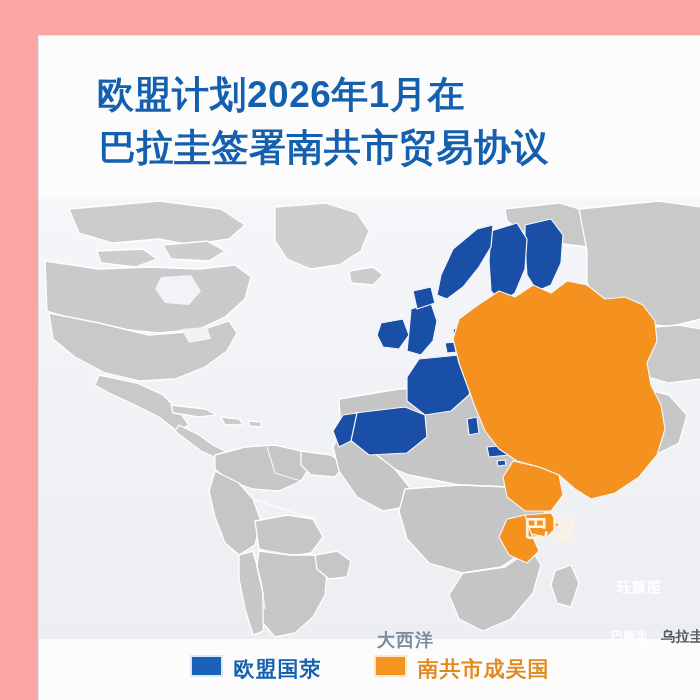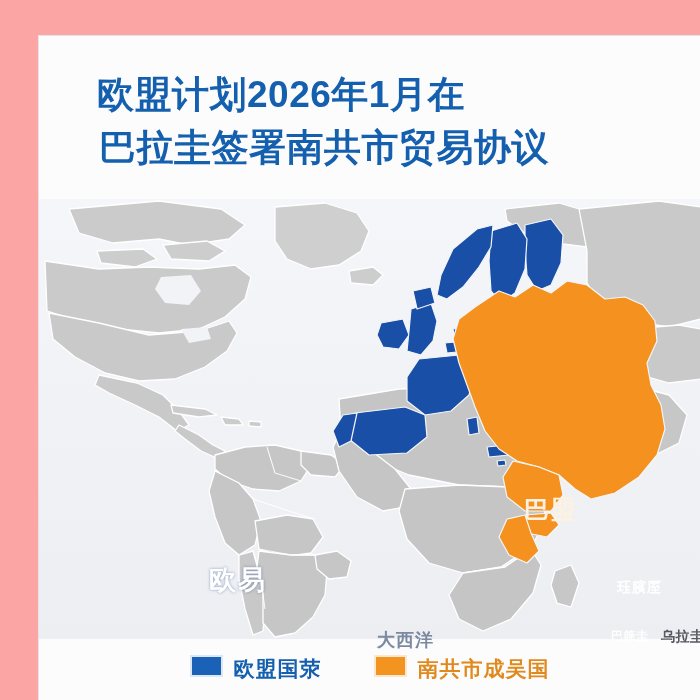--- a/index.html
+++ b/index.html
@@ -38,21 +38,21 @@
   }
   .mapwrap svg{display:block;width:100%;height:100%;}
   
   .maplabel{position:absolute;white-space:nowrap;font-weight:bold;}
   .lbl-eu{
     left:170px;top:363px;font-size:27px;color:#ffffff;
     letter-spacing:2px;
     text-shadow:0 0 3px rgba(20,60,130,.45);
   }
   .lbl-br{
-    left:485px;top:294px;font-size:25px;color:#fdf1e2;
+    left:485px;top:313px;font-size:25px;color:#fdf1e2;
     letter-spacing:2px;
   }
   .lbl-par{
     left:578px;top:380px;font-size:14px;color:#ffffff;
     letter-spacing:1px;
   }
   .lbl-parb{
     left:572px;top:429px;font-size:12px;color:#ffffff;
     letter-spacing:0.5px;
   }
@@ -183,21 +183,20 @@
 
           <g fill="none" stroke="#ffffff" stroke-width="1.1" opacity="0.85">
             <path d="M214 300 L250 312 L276 320"></path>
             <path d="M220 350 L252 356 L278 356"></path>
             <path d="M214 352 L222 382 L226 410"></path>
             <path d="M228 248 L236 274 L262 282"></path>
           </g>
         </g>
       </svg>
 
-      <div class="maplabel lbl-eu">欧易</div>
       <div class="maplabel lbl-br">巴盟</div>
       <div class="maplabel lbl-par">珏臏厔</div>
       <div class="maplabel lbl-parb">巴筛圭</div>
       <div class="maplabel lbl-uru">乌拉圭</div>
       <div class="maplabel lbl-ocean">大西洋</div>
     </div>
 
     <div class="legend">
       <div class="legend-item">
         <span class="swatch blue"></span>

